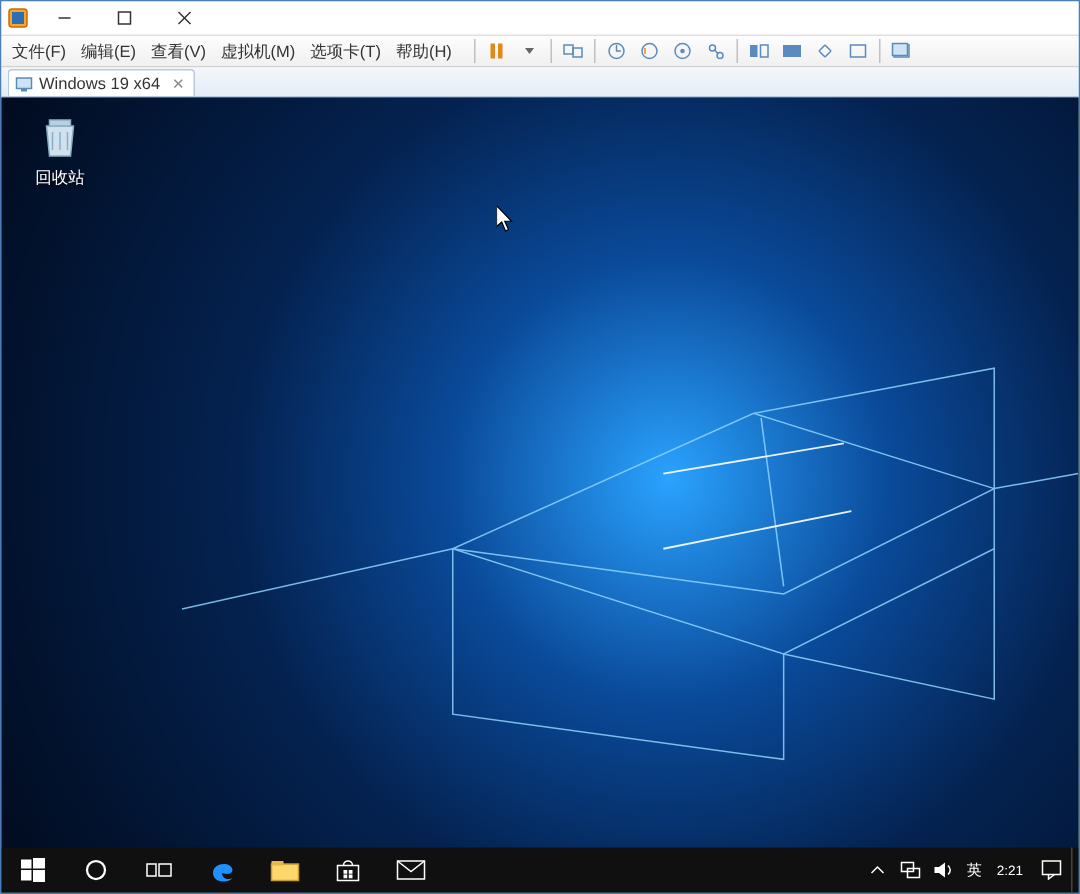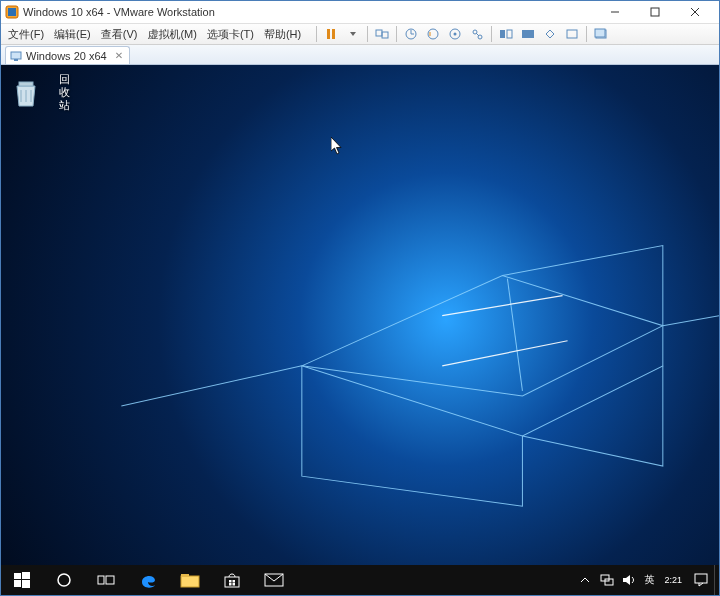--- a/index.html
+++ b/index.html
@@ -16,21 +16,21 @@
 .toolbar .tbtn { width: 20px; height: 18px; display: flex; align-items: center; justify-content: center; color: #555; border: 1px solid transparent; }
 .toolbar .sep { width: 1px; height: 16px; background: #c0c0c0; margin: 0 2px; }
 .tabbar { height: 20px; background: linear-gradient(#f4f8fc, #e4ecf6); border-bottom: 1px solid #b8c8dc; display: flex; align-items: flex-end; padding-left: 4px; }
 .tab { height: 18px; background: #fff; border: 1px solid #b8c8dc; border-bottom: none; border-radius: 3px 3px 0 0; display: flex; align-items: center; padding: 0 6px 0 4px; font-size: 11px; color: #333; gap: 4px; }
 .tab .tabicon { width: 12px; height: 12px; }
 .tab .close { color: #888; font-size: 10px; margin-left: 4px; cursor: default; }
 .guest { flex: 1; position: relative; background: #000; overflow: hidden; }
 .wallpaper { position: absolute; inset: 0; background: radial-gradient(circle at 62% 48%, #2aa3ff 0%, #0a4a9a 28%, #042250 55%, #010a1c 100%); }
 .wp-lines { position: absolute; inset: 0; }
 .desktop-icons { position: absolute; top: 8px; left: 8px; display: flex; flex-direction: column; gap: 14px; }
-.dicon { width: 62px; display: flex; flex-direction: row; align-items: center; gap: 15px; cursor: default; }
+.dicon { width: 62px; display: flex; flex-direction: column; align-items: center; gap: 4px; cursor: default; }
 .dicon .dimg { width: 36px; height: 36px; display: flex; align-items: center; justify-content: center; }
 .dicon .dlabel { font-size: 11px; color: #fff; text-align: center; text-shadow: 1px 1px 2px rgba(0,0,0,.8); line-height: 13px; }
 .cursor { position: absolute; left: 330px; top: 72px; }
 .taskbar { position: absolute; left: 0; right: 0; bottom: 0; height: 30px; background: #101010; display: flex; align-items: center; }
 .taskbar .tbtn2 { width: 42px; height: 30px; display: flex; align-items: center; justify-content: center; color: #fff; cursor: default; }
 .systray { margin-left: auto; display: flex; align-items: center; height: 30px; color: #fff; }
 .systray .tray-icon { width: 22px; height: 30px; display: flex; align-items: center; justify-content: center; font-size: 11px; }
 .systray .clock-ime { display: flex; flex-direction: column; justify-content: center; font-size: 9px; line-height: 10px; padding: 0 6px; }
 .systray .ime { font-size: 10px; padding: 0 4px; }
 .systray .action-center { width: 26px; display:flex; align-items:center; justify-content:center; }
@@ -41,21 +41,20 @@
 
 <div class="window">
 
   <div class="titlebar">
     <span class="icon">
       <svg width="14" height="14" viewBox="0 0 14 14">
           <rect x="1" y="1" width="12" height="12" rx="2" fill="#f7a531" stroke="#c96b00"></rect>
           <rect x="3" y="3" width="8" height="8" fill="#2d6fb2"></rect>
         </svg>
     </span>
-    <span class="title">Windows 10 x64 - VMware Workstation</span>
     <div class="winctrls">
       <div class="btn">
           <svg width="10" height="10">
             <line x1="1" y1="5" x2="9" y2="5" stroke="#333"></line>
           </svg>
         </div>
       <div class="btn">
           <svg width="10" height="10">
             <rect x="1" y="1" width="8" height="8" fill="none" stroke="#333"></rect>
           </svg>
@@ -154,21 +153,21 @@
         </div>
     </div>
   </div>
 
   <div class="tabbar">
     <div class="tab">
       <span class="tabicon"><svg width="12" height="12">
             <rect x="1" y="2" width="10" height="7" fill="#cde3f6" stroke="#5b8bbd"></rect>
             <rect x="4" y="9" width="4" height="2" fill="#5b8bbd"></rect>
           </svg></span>
-      <span>Windows 20 x64</span>
+      <span>Windows 19 x64</span>
       <span class="close">✕</span>
     </div>
   </div>
 
   <div class="guest">
     <div class="wallpaper"></div>
     <svg class="wp-lines" viewBox="0 0 716 510" preserveAspectRatio="none">
       <g stroke="#8fd4ff" stroke-width="1" opacity="0.85" fill="none">
         <path d="M300 300 L500 210 L660 260 L520 330 Z"></path>
         <path d="M505 213 L520 325"></path>

